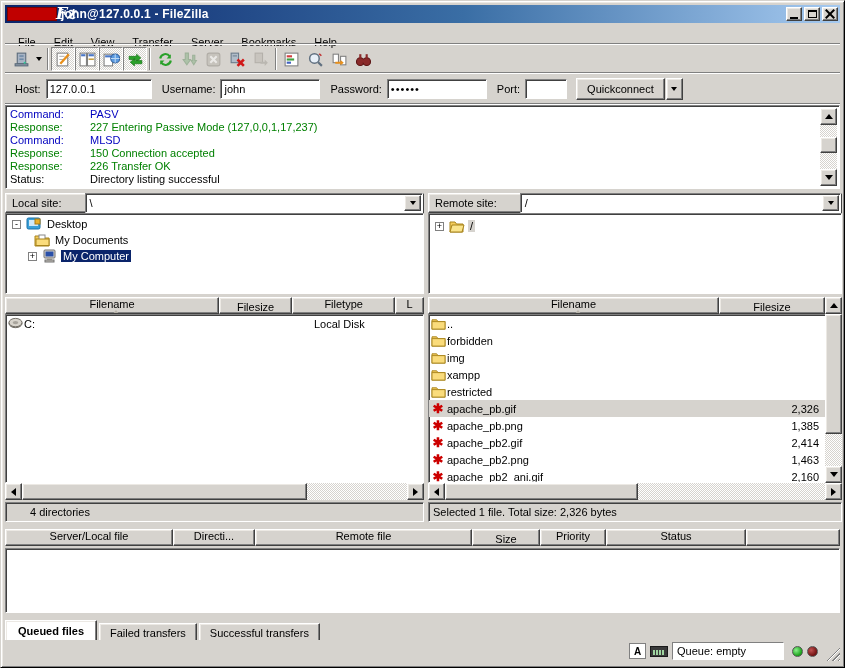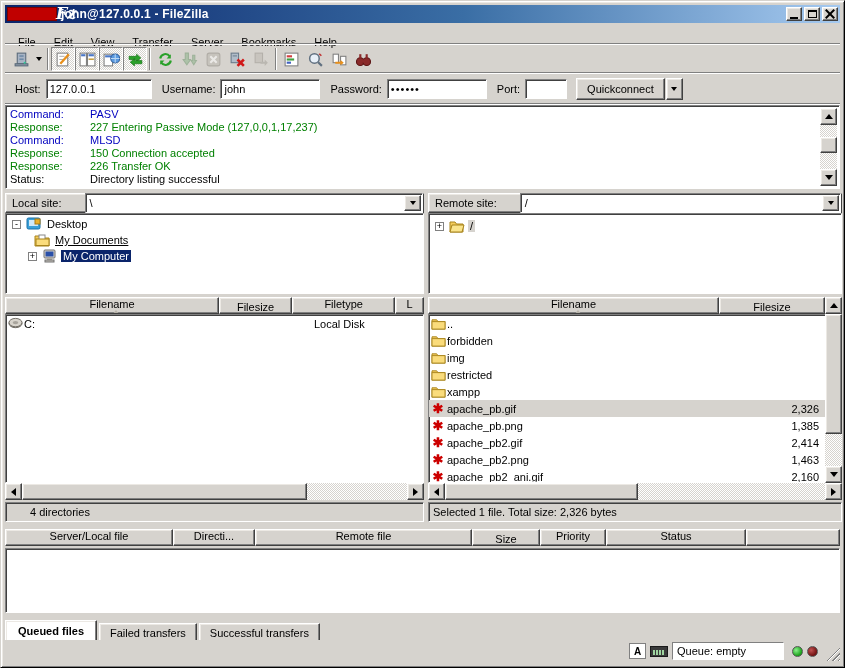--- a/index.html
+++ b/index.html
@@ -350,21 +350,21 @@
     <div style="padding:2px 0 0 6px;">
       <div class="trow">
         <span class="expander">-</span>
         <span class="ticon"><svg viewBox="0 0 16 14">
               <rect x="1" y="1" width="13" height="11" rx="1.5" fill="#3aa0d8" stroke="#1a70a8"></rect>
               <rect x="3" y="3" width="9" height="6" fill="#cfe8f8"></rect>
               <rect x="9" y="2" width="5" height="5" fill="#e8b02a" stroke="#a87810"></rect>
             </svg></span>
         <span class="tlabel">Desktop</span>
       </div>
-      <div class="trow" style="padding-left:22px;text-decoration:underline;">
+      <div class="trow" style="padding-left:22px;">
         <span class="ticon"><svg viewBox="0 0 16 14">
               <path d="M1 3 h5 l1.5 2 H15 v8 H1 z" fill="#f4cc5c" stroke="#a8841c"></path>
               <rect x="5" y="2" width="6" height="6" fill="#fff" stroke="#888"></rect>
               <rect x="2" y="6" width="13" height="6.5" fill="#fadc7c" stroke="#a8841c"></rect>
             </svg></span>
         <span class="tlabel">My Documents</span>
       </div>
       <div class="trow" style="padding-left:16px;">
         <span class="expander">+</span>
         <span class="ticon"><svg viewBox="0 0 16 14">
@@ -459,30 +459,30 @@
         </span>
       <span class="fname">img</span>
     </div>
     <div class="frow">
       <span class="ficon">
           <svg viewBox="0 0 16 14">
             <path d="M1 3 h5 l1.5 2 H15 v8 H1 z" fill="#f4cc5c" stroke="#a8841c"></path>
             <rect x="1" y="5" width="14" height="8" fill="#fadc7c" stroke="#a8841c"></rect>
           </svg>
         </span>
-      <span class="fname">restricted</span>
+      <span class="fname">xampp</span>
     </div>
     <div class="frow">
       <span class="ficon">
           <svg viewBox="0 0 16 14">
             <path d="M1 3 h5 l1.5 2 H15 v8 H1 z" fill="#f4cc5c" stroke="#a8841c"></path>
             <rect x="1" y="5" width="14" height="8" fill="#fadc7c" stroke="#a8841c"></rect>
           </svg>
         </span>
-      <span class="fname">xampp</span>
+      <span class="fname">restricted</span>
     </div>
     <div class="frow sel">
       <span class="ficon img-glyph">✱</span>
       <span class="fname">apache_pb.gif</span>
       <span class="fsize">2,326</span>
     </div>
     <div class="frow">
       <span class="ficon img-glyph">✱</span>
       <span class="fname">apache_pb.png</span>
       <span class="fsize">1,385</span>

